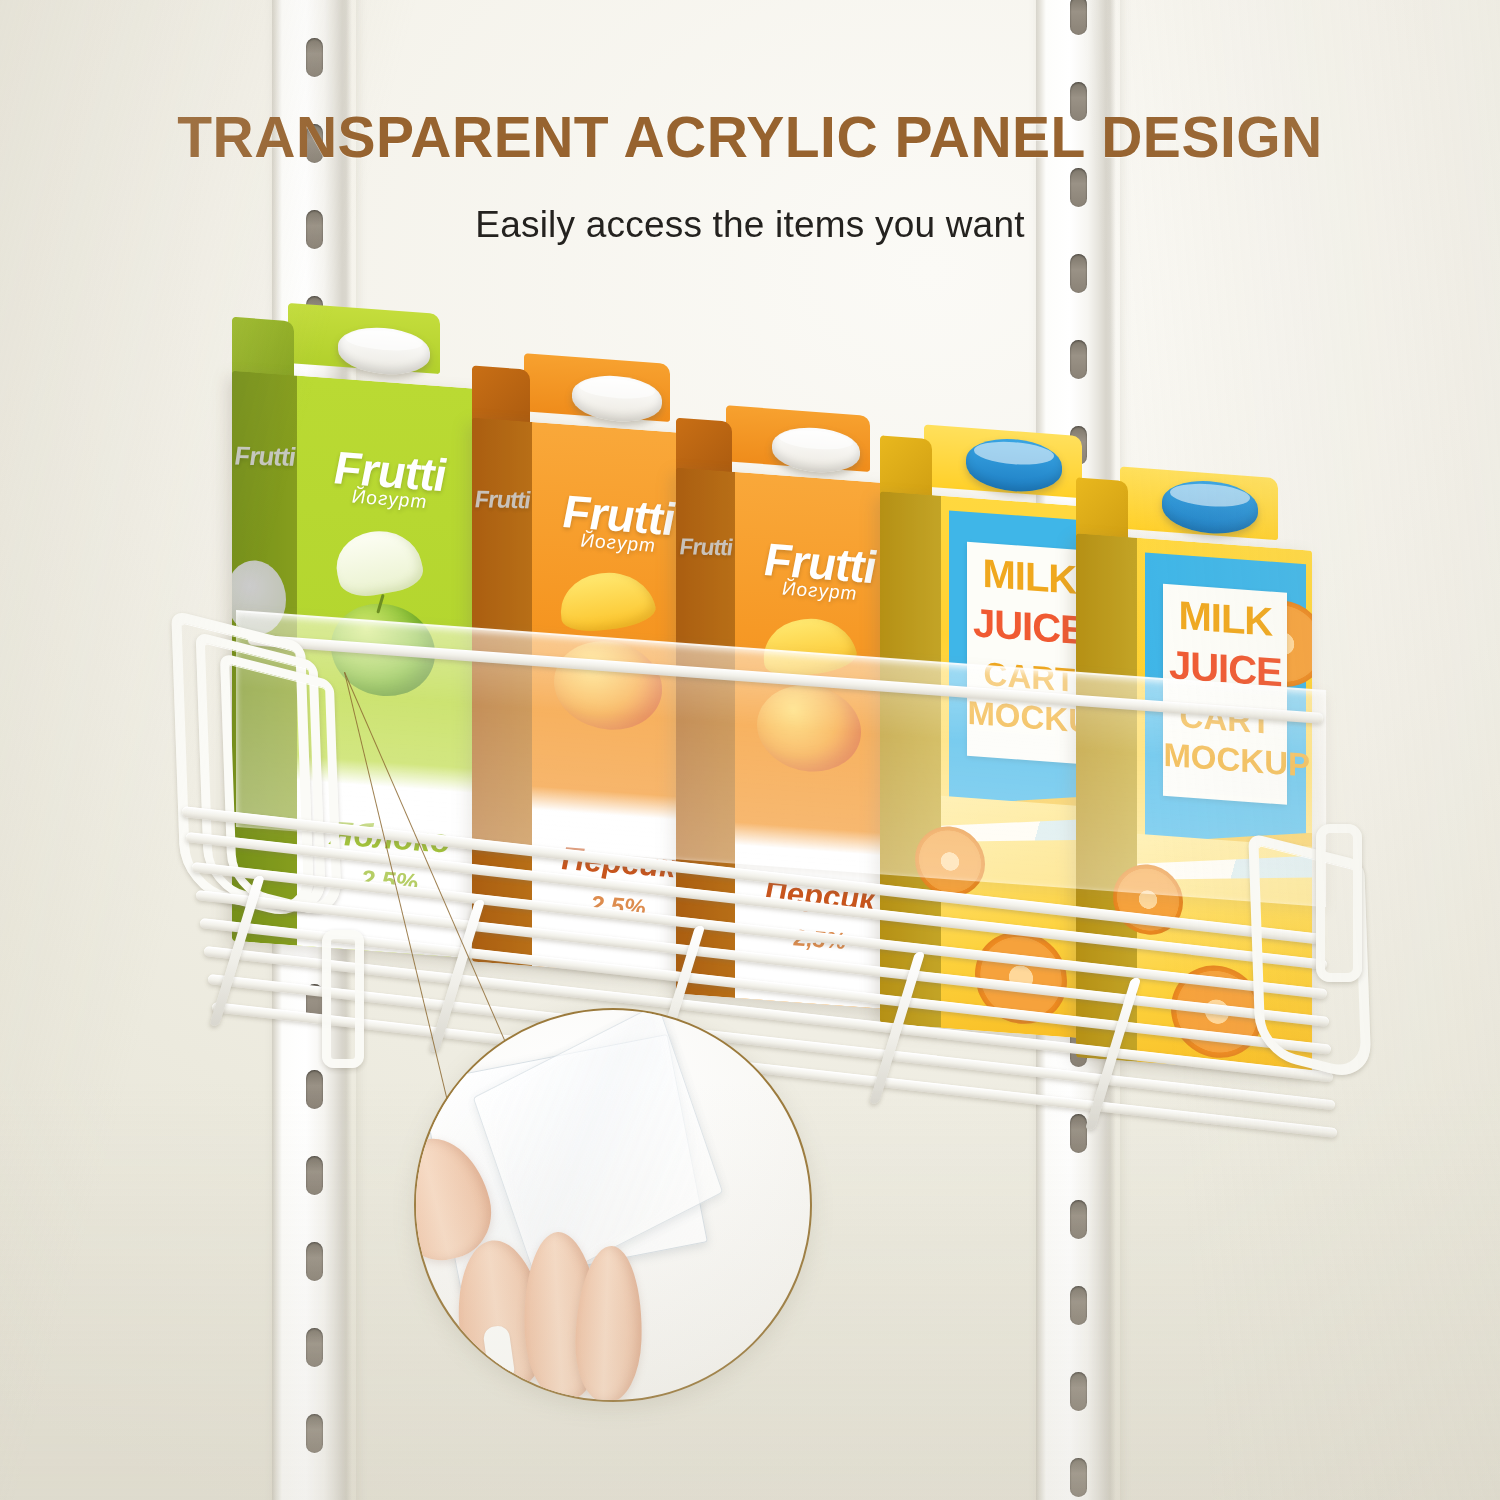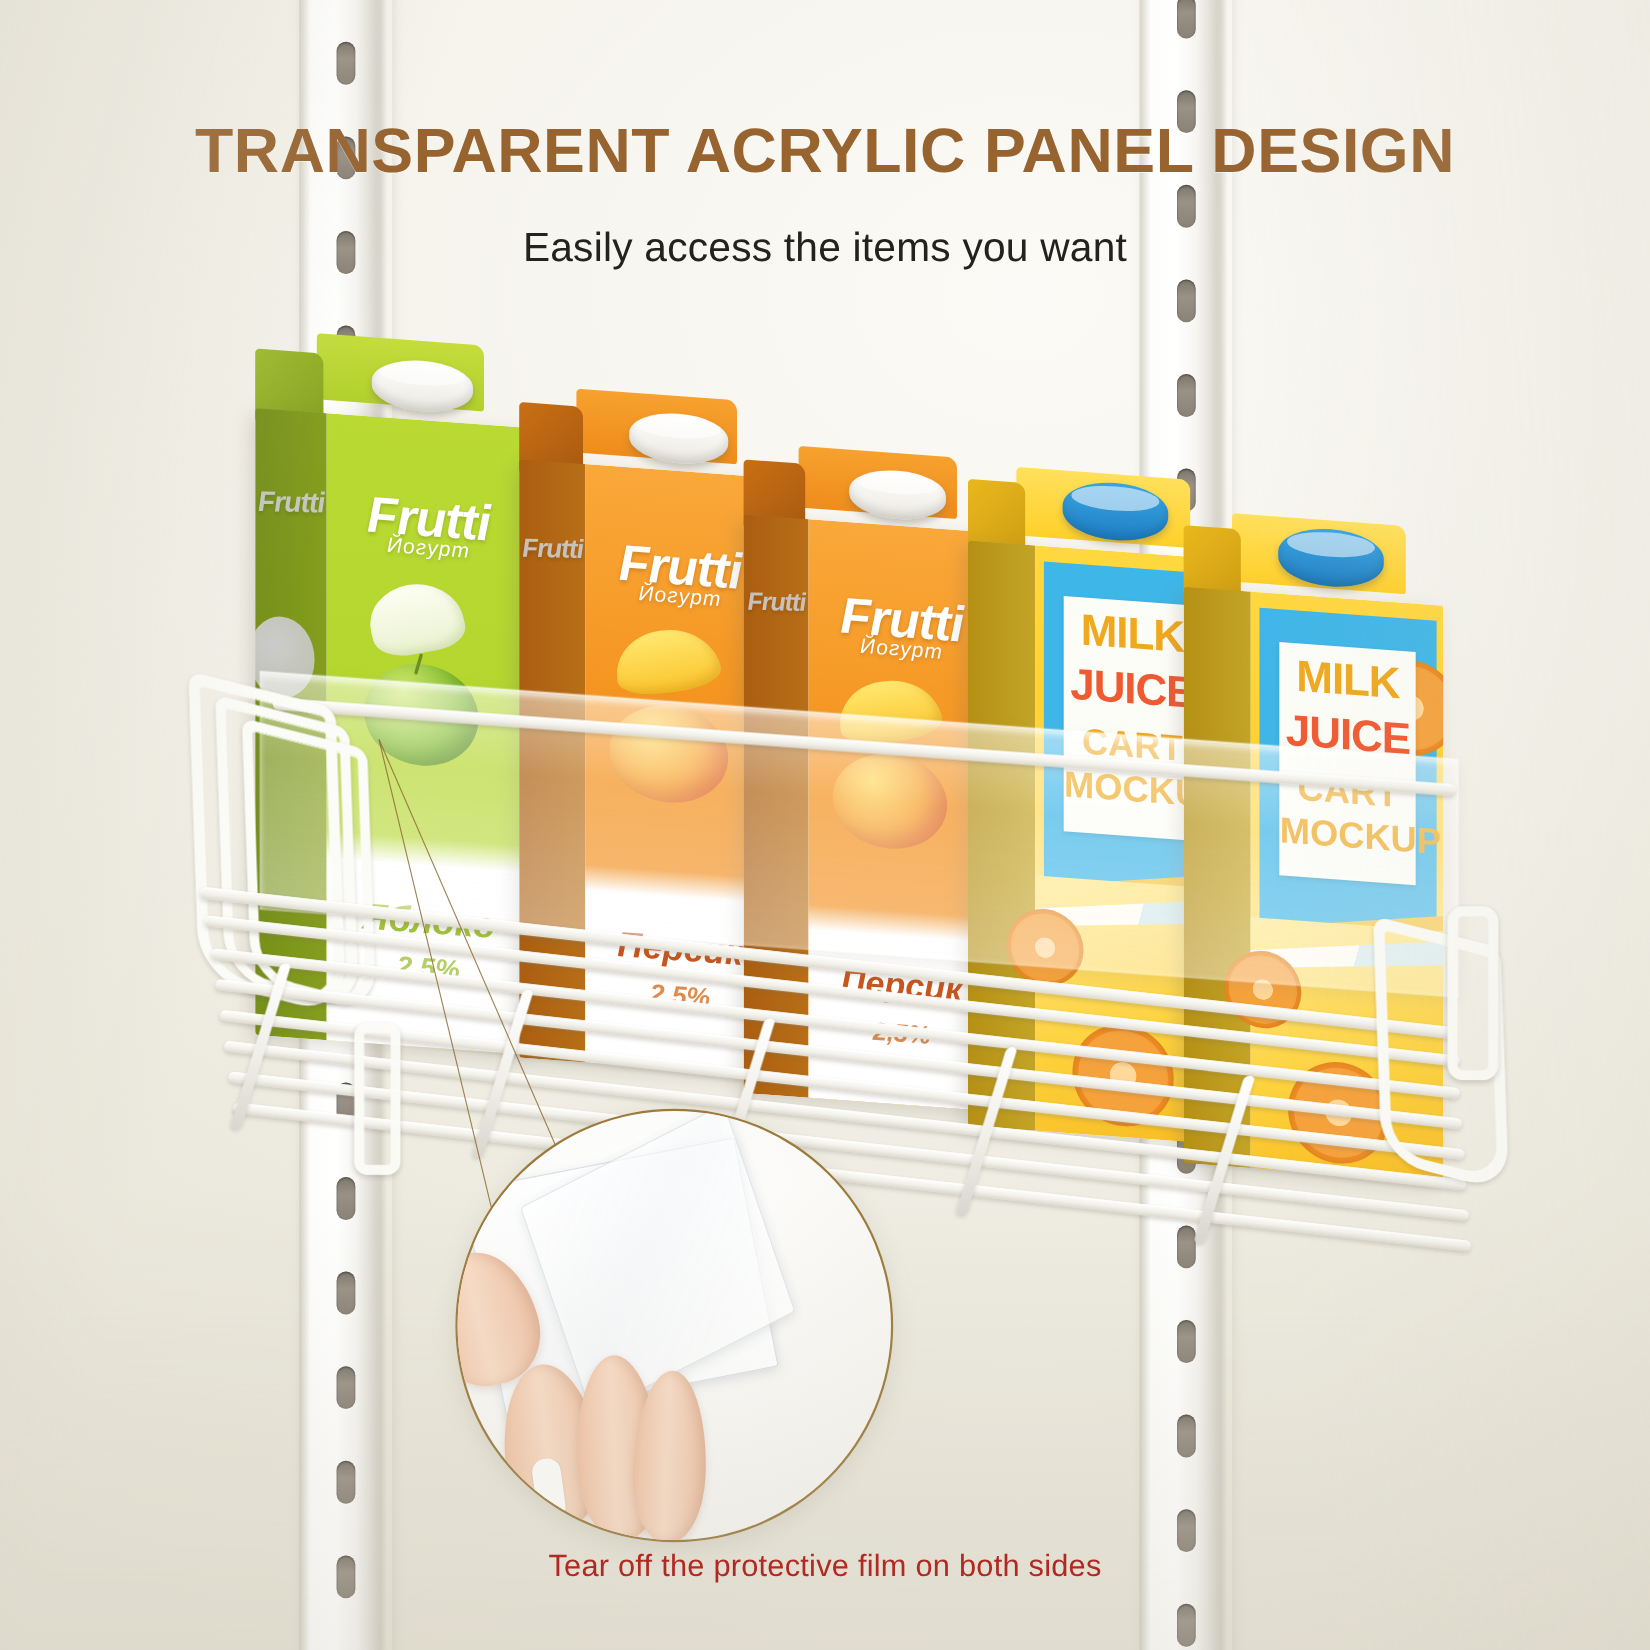--- a/index.html
+++ b/index.html
@@ -394,14 +394,13 @@
       <div class="finger" style="left:108px;top:222px;width:76px;height:168px;transform:rotate(-3deg);"></div>
       <div class="finger" style="left:160px;top:236px;width:66px;height:156px;transform:rotate(2deg);"></div>
       <div style="position:absolute;left:70px;top:316px;width:26px;height:56px;border-radius:12px;
            background:#fdfdfa;transform:rotate(-8deg);box-shadow:0 1px 3px rgba(0,0,0,.10);"></div>
     </div>
 
   </div>
 
   <div class="wall-shade"></div>
 
-  <div class="caption">Tear off the protective film on both sides</div>
 </div>
 
 </body></html>

